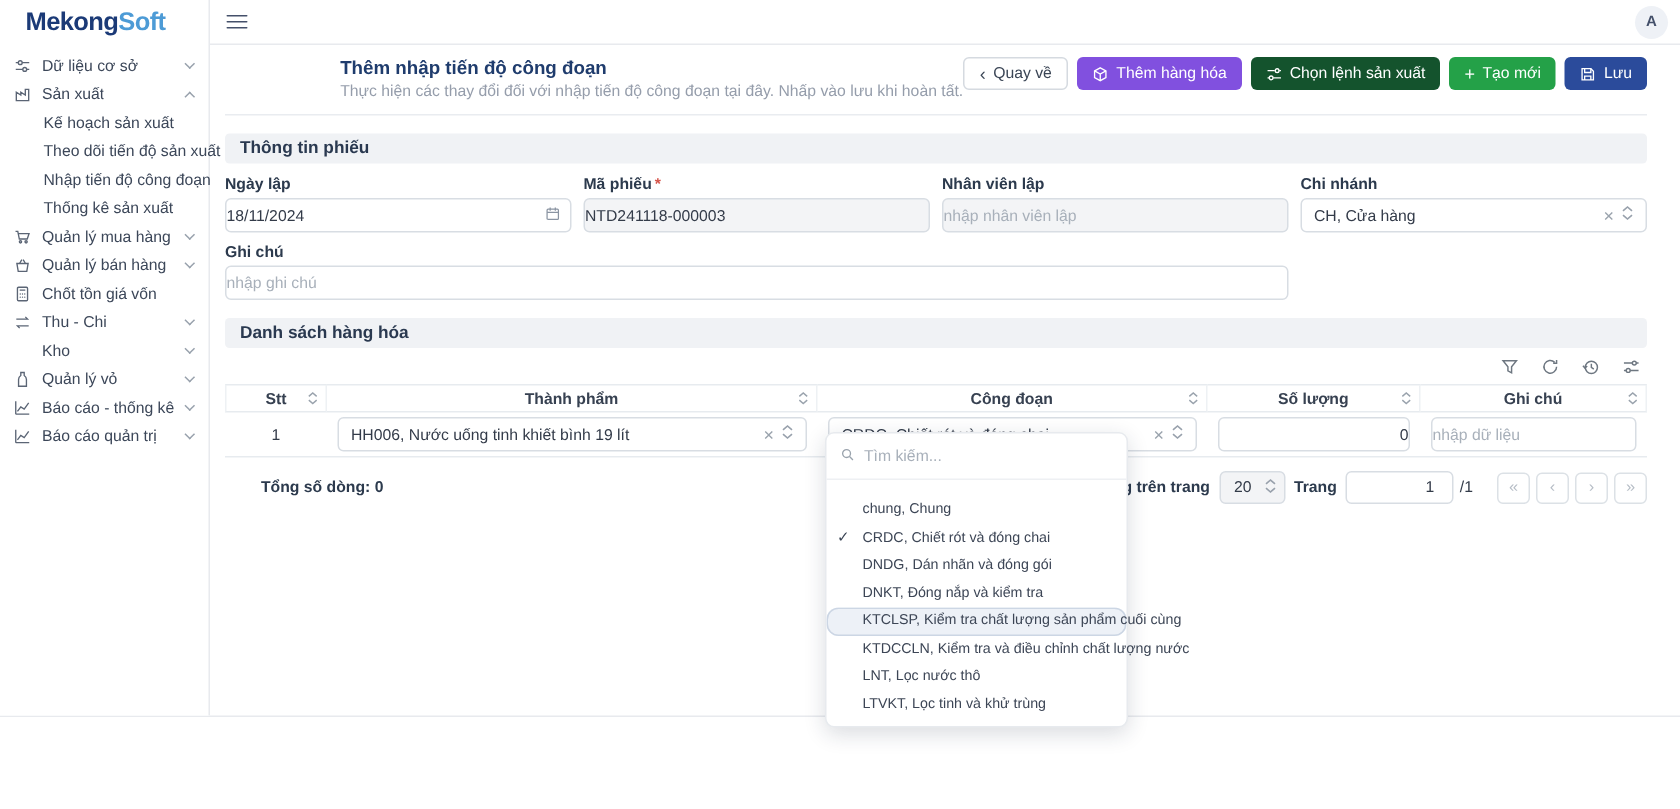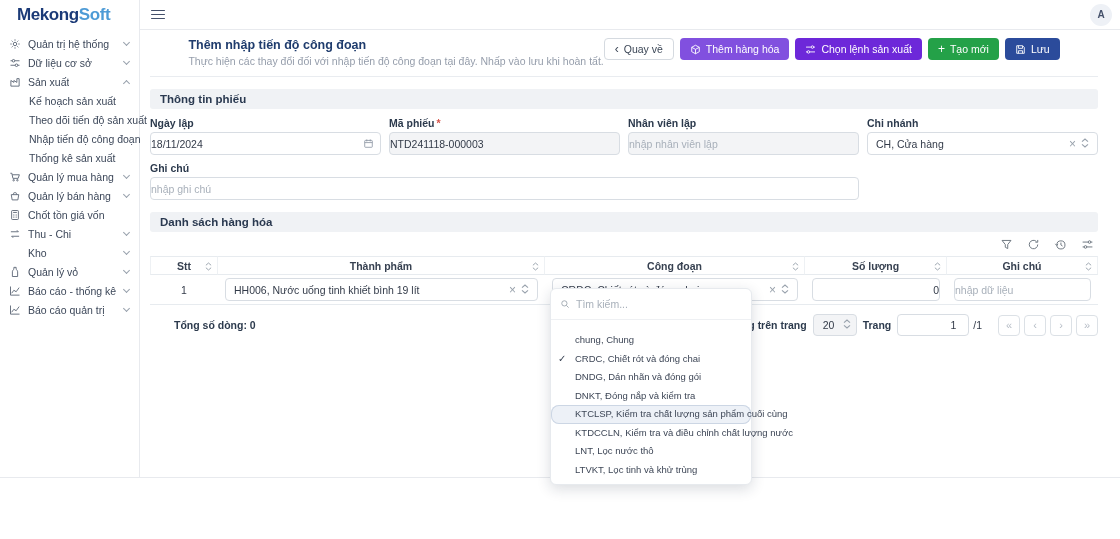--- a/index.html
+++ b/index.html
@@ -22,29 +22,29 @@
   .nav-sub { height:19px; display:flex; align-items:center; padding-left:29px; font-size:10.5px; color:#3c4759; cursor:pointer; white-space:nowrap; }
 
   
   .main { flex:1; display:flex; flex-direction:column; }
   .topbar { height:30px; border-bottom:1px solid #e8eaee; display:flex; align-items:center; justify-content:space-between; padding:0 8px 0 11px; }
   .burger { width:14px; cursor:pointer; }
   .burger div { height:1.6px; background:#44506a; margin:2.6px 0; border-radius:1px; }
   .avatar { width:22px; height:22px; border-radius:50%; background:#eef1f6; color:#44506a; font-size:10px; font-weight:700; display:flex; align-items:center; justify-content:center; cursor:pointer; }
 
   .content { padding:8px 22px 0 10px; }
-  .page-head { display:flex; justify-content:center; align-items:flex-start; padding-bottom:9px; border-bottom:1px solid #e9ecf0; }
+  .page-head { display:flex; justify-content:flex-end; align-items:flex-start; padding-bottom:9px; border-bottom:1px solid #e9ecf0; }
   .page-title { font-size:12.5px; font-weight:700; color:#1f3c6d; }
   .page-sub { font-size:10.5px; color:#959dab; margin-top:3px; }
   .btn-row { display:flex; gap:6px; }
   .btn { height:22px; display:flex; align-items:center; gap:5px; padding:0 10px; border-radius:4px; font-size:10.5px; border:none; cursor:pointer; color:#fff; font-family:inherit; white-space:nowrap; }
   .btn svg { display:block; }
   .btn.ghost { background:#fff; border:1px solid #d5dae0; color:#3b4656; }
   .btn.purple { background:#8150df; }
-  .btn.orange { background:#6d28d9; }
+  .btn.orange { background:#14532d; }
   .btn.green  { background:#24a148; }
   .btn.navy   { background:#2b4b9b; }
   .btn .pre { font-size:12px; line-height:1; }
 
   .section-bar { margin-top:12px; background:#f0f2f5; border-radius:3px; padding:4px 10px; font-size:11.5px; font-weight:700; color:#2a3950; }
 
   .form-grid { margin-top:8px; display:grid; grid-template-columns:repeat(4,1fr); gap:8px; }
   .flabel { font-size:10.5px; font-weight:700; color:#2c3a4d; margin-bottom:3px; }
   .req { color:#d6544a; margin-left:2px; }
   .input { height:23px; width:100%; border:1px solid #d8dde3; border-radius:4px; font-size:10.5px; color:#333b49; padding:0 0; font-family:inherit; outline:none; background:#fff; }
@@ -98,30 +98,20 @@
 
 <div class="app">
 
   <div class="sidebar">
     <div class="logo">
       <span class="p1">Mekong</span>
         <span class="p2">Soft</span>
     </div>
     <div class="nav">
 
-      <div class="nav-item">
-        <span class="nav-icon">
-            <svg width="12" height="12" viewBox="0 0 16 16" fill="none" stroke="currentColor" stroke-width="1.2">
-              <circle cx="8" cy="8" r="2.3"></circle>
-              <path d="M8 1.8v1.8M8 12.4v1.8M1.8 8h1.8M12.4 8h1.8M3.6 3.6l1.3 1.3M11.1 11.1l1.3 1.3M12.4 3.6l-1.3 1.3M4.9 11.1l-1.3 1.3"></path>
-            </svg>
-          </span>
-        <span class="nav-label">Quản trị hệ thống</span>
-        <span class="chev"></span>
-      </div>
 
       <div class="nav-item">
         <span class="nav-icon">
             <svg width="12" height="12" viewBox="0 0 16 16" fill="none" stroke="currentColor" stroke-width="1.2">
               <path d="M2 5h12M2 11h12"></path>
               <circle cx="6" cy="5" r="1.7" fill="#fff"></circle>
               <circle cx="10" cy="11" r="1.7" fill="#fff"></circle>
             </svg>
           </span>
         <span class="nav-label">Dữ liệu cơ sở</span>

